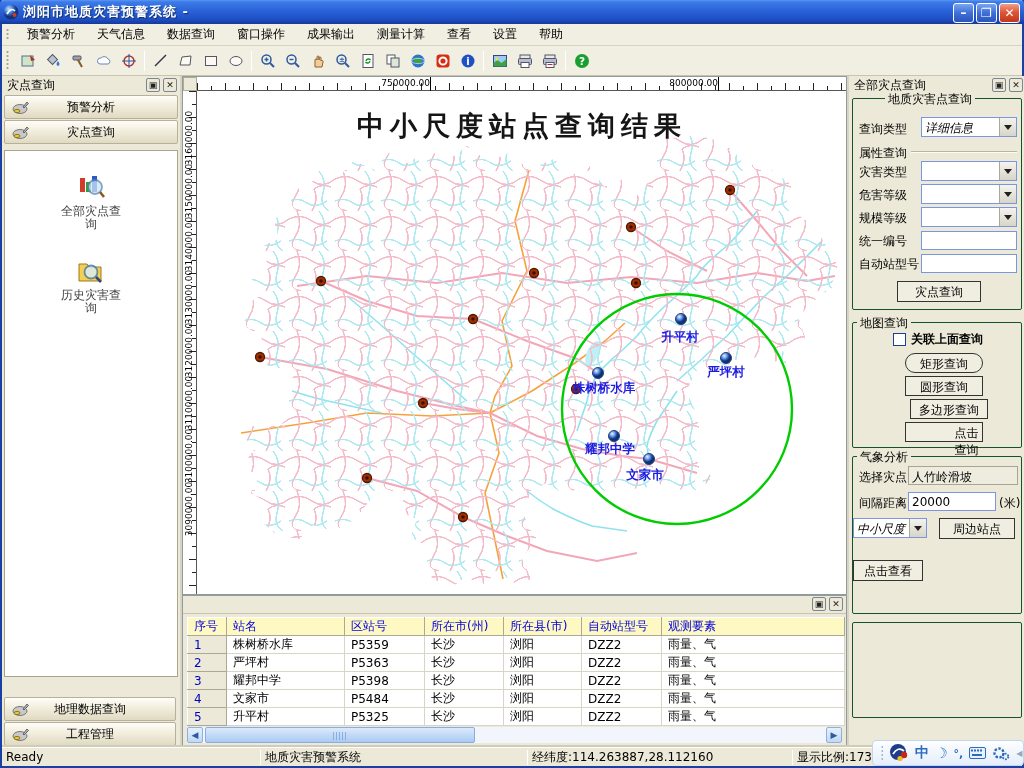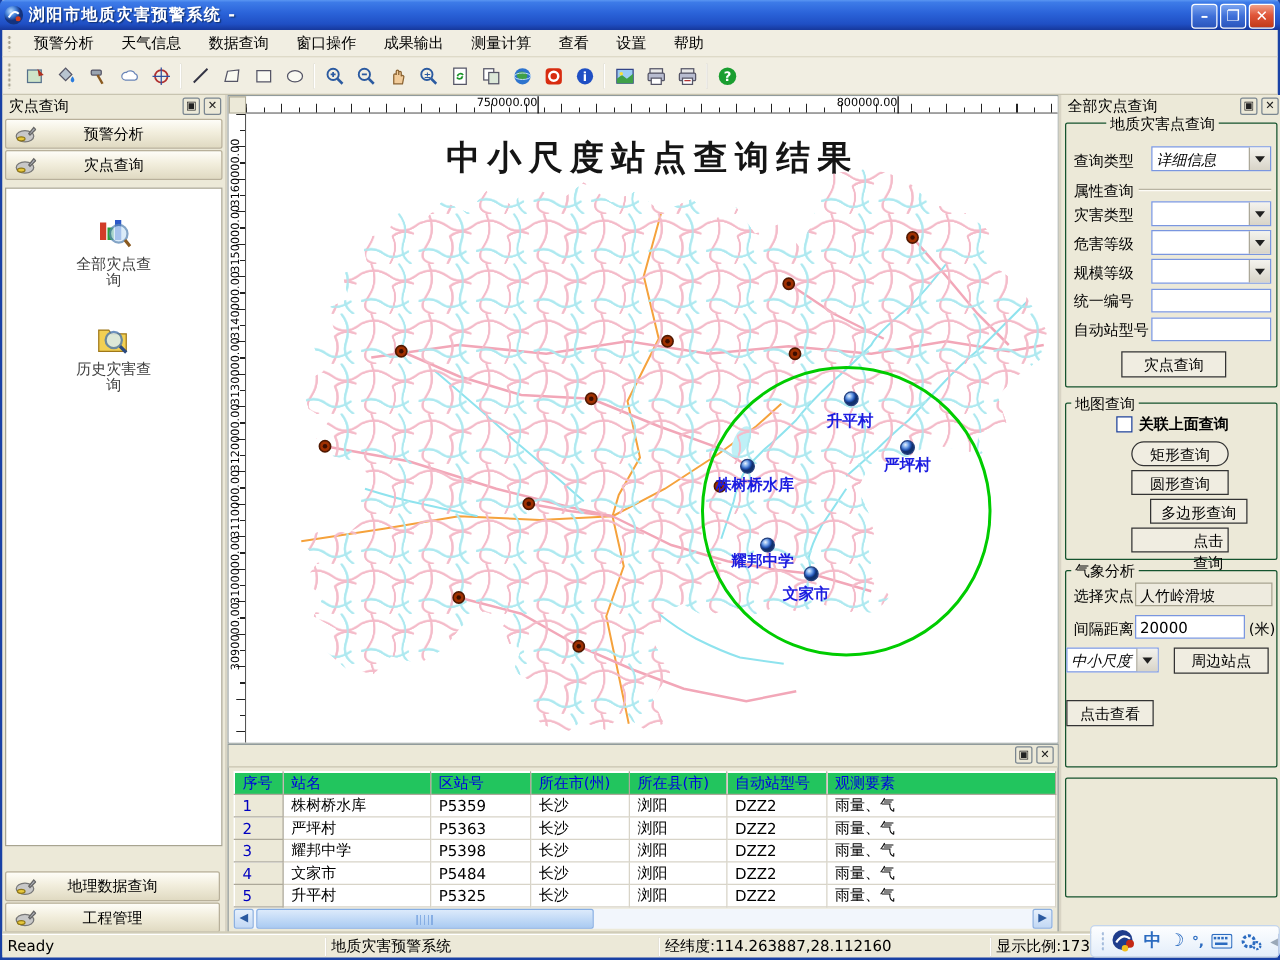--- a/index.html
+++ b/index.html
@@ -89,21 +89,21 @@
   .etline { position:absolute; height:2px; border-top:1px solid #B8B4A2; border-bottom:1px solid #FDFCF7; }
 
   
   .respanel { position:absolute; left:180px; top:595px; width:665px; height:152px; background:#ECE9D8;
     border:1px solid #919B9C; }
   .reshead { height:18px; background:#ECE9D8; border-bottom:1px solid #C8C4B0; display:flex; align-items:center;
     padding-left:5px; position:relative; }
   .restable { position:absolute; left:4px; top:21px; border-collapse:collapse; table-layout:fixed; background:#fff; }
   .restable th, .restable td { height:17px; padding:0 0 0 6px; font-weight:normal; text-align:left; overflow:hidden;
     white-space:nowrap; font-size:12px; }
-  .restable thead th { background:#22c55e; color:#0000E0;
+  .restable thead th { background:#fef9c3; color:#0000E0;
     border-right:1px solid #ACA899; border-bottom:1px solid #ACA899; border-top:1px solid #fff; border-left:1px solid #fff; }
   .restable td { background:#fff; color:#000; border-right:1px solid #D8D4C8; border-bottom:1px solid #D8D4C8; }
   .restable td.rowhead { background:#ECE9D8; color:#0000C0;
     border-right:1px solid #ACA899; border-bottom:1px solid #ACA899; border-left:1px solid #fff; }
   .hscroll { position:absolute; left:4px; bottom:3px; width:655px; height:16px; background:#F2F6FC; display:flex; }
   .scrbtn { width:16px; height:16px; background:linear-gradient(180deg,#E6F0FC,#C2D8F4); border:1px solid #8CB0E0;
     border-radius:2px; color:#2B5AA0; font-size:9px; line-height:14px; text-align:center; }
   .scrthumb { width:270px; height:16px; margin-left:2px; background:linear-gradient(180deg,#DCEAFB,#AACBF2);
     border:1px solid #86AEE4; border-radius:2px; position:relative; }
   .scrthumb::after { content:""; position:absolute; left:50%; top:4px; width:14px; height:8px; margin-left:-7px;
@@ -567,21 +567,21 @@
 
     <div class="grpbox" style="top:246px;height:126px">
       <span class="grplab">地图查询</span>
       <div class="chkrow" style="left:40px;top:8px">
         <span class="chk"></span>
         <span>关联上面查询</span>
       </div>
       <div id="mapqbtns">
           <div class="pbtn" style="left: 52px; top: 30px; width: 78px; height: 20px; border-radius: 10px;">矩形查询</div>
           <div class="pbtn" style="left: 52px; top: 53px; width: 78px; height: 20px;">圆形查询</div>
-          <div class="pbtn" style="left: 67px; top: 76px; width: 78px; height: 20px;">多边形查询</div>
+          <div class="pbtn" style="left: 57px; top: 76px; width: 78px; height: 20px;">多边形查询</div>
           <div class="pbtn" style="left: 52px; top: 99px; width: 78px; height: 20px; padding-left: 45px;">点击查询</div>
         </div>
     </div>
 
     <div class="grpbox" style="top:380px;height:158px">
       <span class="grplab">气象分析</span>
       <span class="fldlab" style="top:12px">选择灾点</span>
       <div class="txt ro" style="left:55px;top:9px;width:110px">人竹岭滑坡</div>
       <span class="fldlab" style="top:38px">间隔距离</span>
       <div class="txt" style="left:55px;top:35px;width:88px">20000</div>

